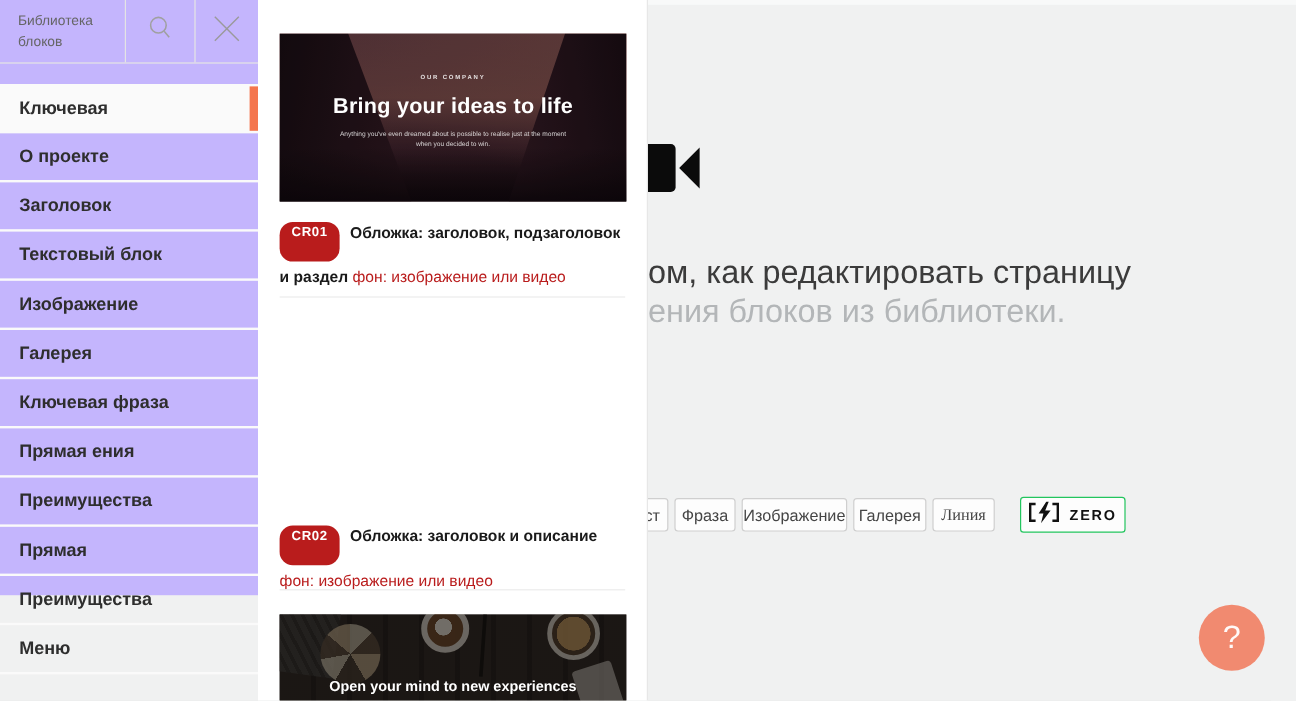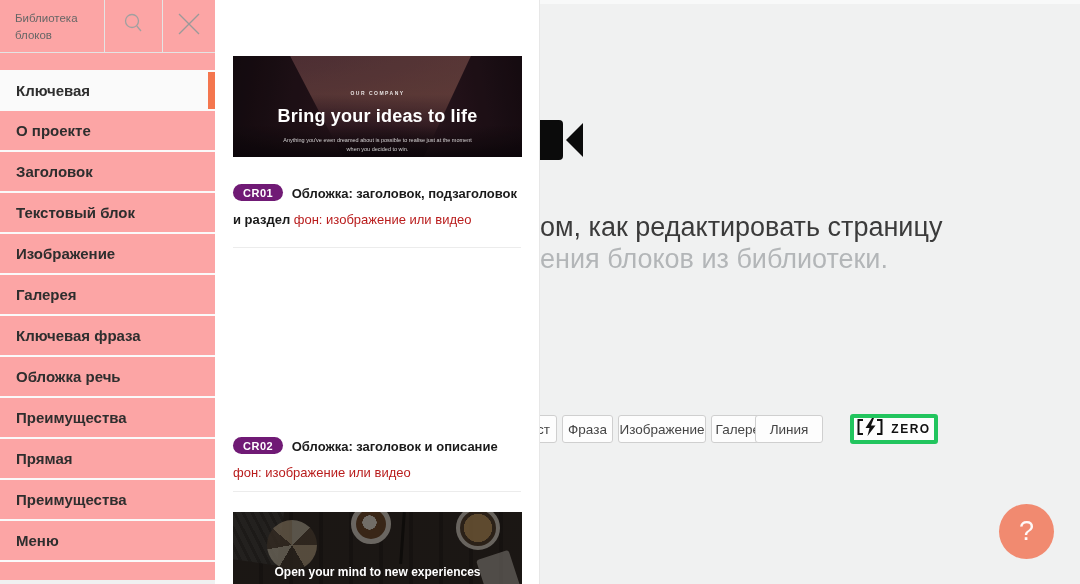--- a/index.html
+++ b/index.html
@@ -10,35 +10,35 @@
   .top-strip { position:absolute; left:540px; top:0; right:0; height:4px; background:#f8f9f9; }
   .video-icon { position:absolute; left:540px; top:117px; width:46px; height:46px; }
   .main-heading { position:absolute; left:540px; top:212px; font-size:27px; line-height:31px; color:#3b3b3b; white-space:nowrap; }
   .main-subheading { position:absolute; left:540px; top:244px; font-size:27px; line-height:31px; color:#b3b6b8; white-space:nowrap; }
 
   .toolbar-btn { position:absolute; top:415px; height:28px; background:#fdfdfd; border:1px solid #cfcfcf; border-radius:3px; display:flex; align-items:center; justify-content:center; font-size:13.5px; color:#454545; cursor:pointer; }
   .tb-clip  { left:519px; width:38px; justify-content:flex-end; padding-right:6px; }
   .tb-1 { left:562px; width:51px; }
   .tb-2 { left:618px; width:88px; }
   .tb-3 { left:711px; width:61px; }
-  .tb-4 { left:755px; width:68px; }
-  .zero-btn { position:absolute; left:850px; top:414px; width:88px; height:30px; background:#fdfdfd; border:4px solid #22c55e; border-radius:3px; display:flex; align-items:center; justify-content:center; gap:8px; cursor:pointer; }
+  .tb-4 { left:777px; width:52px;font-family:Liberation Serif, serif; }
+  .zero-btn { position:absolute; left:850px; top:414px; width:88px; height:30px; background:#fdfdfd; border:1px solid #22c55e; border-radius:3px; display:flex; align-items:center; justify-content:center; gap:8px; cursor:pointer; }
   .zero-label { font-size:12px; font-weight:bold; letter-spacing:1.5px; color:#111; }
 
   .help-btn { position:absolute; left:999px; top:504px; width:55px; height:55px; border-radius:50%; background:#f18a70; display:flex; align-items:center; justify-content:center; cursor:pointer; }
   .help-btn span { color:rgba(255,255,255,.95); font-size:27px; font-weight:400; }
 
   
   .panel { position:absolute; left:215px; top:0; width:325px; height:584px; background:#ffffff; border-right:1px solid #e7e7e7; z-index:2; }
   .card { position:absolute; left:18px; width:289px; overflow:hidden; cursor:pointer; }
   .card-img { position:absolute; inset:0; }
   .overlay { position:absolute; inset:0; background:rgba(12,10,14,.18); }
   .card-text { position:absolute; left:0; right:0; text-align:center; color:#fff; }
 
-  .card1 { top:28px; height:101px; background:linear-gradient(200deg, rgba(130,82,70,.55), rgba(25,10,14,.05) 60%), linear-gradient(180deg,#55323a 0%,#6a413f 38%,#3c2028 66%,#1d0d13 100%);margin-top:28px; }
+  .card1 { top:28px; height:140px; background:linear-gradient(200deg, rgba(130,82,70,.55), rgba(25,10,14,.05) 60%), linear-gradient(180deg,#55323a 0%,#6a413f 38%,#3c2028 66%,#1d0d13 100%); }
   .c1-left { position:absolute; left:0; top:0; bottom:0; width:38%; background:linear-gradient(100deg,#140a0e,#2d161d); clip-path:polygon(0 0,52% 0,100% 100%,0 100%); }
   .c1-right { position:absolute; right:0; top:0; bottom:0; width:34%; background:linear-gradient(260deg,#170b10,#301820); clip-path:polygon(48% 0,100% 0,100% 100%,0 100%); }
   .c1-bottom { position:absolute; left:0; right:0; bottom:0; height:32%; background:linear-gradient(0deg, rgba(10,4,7,.85), rgba(10,4,7,0)); }
   .c1-kicker { top:34px; font-size:5px; letter-spacing:1.5px; color:rgba(255,255,255,.85); font-weight:bold; }
   .c1-heading { top:50px; font-size:18px; font-weight:bold; letter-spacing:.2px; }
   .c1-sub { top:80px; left:15%; right:15%; font-size:5.5px; line-height:1.7; color:rgba(255,255,255,.78); }
 
   .card2 { top:258px; height:168px; background:linear-gradient(180deg,#2a323c 0%,#333c46 28%,#4a8089 44%,#4f8d95 68%,#3a656f 100%); }
   .c2-ridge { position:absolute; left:0; top:26%; width:100%; height:18%; background:#281b12; opacity:.92; clip-path:polygon(0 100%,0 55%,10% 20%,20% 55%,30% 35%,40% 72%,50% 52%,60% 70%,70% 38%,80% 62%,90% 42%,100% 68%,100% 100%); }
   .c2-steam { position:absolute; left:52%; top:26%; width:84px; height:30px; background:radial-gradient(closest-side, rgba(235,240,242,.55), rgba(235,240,242,0)); filter:blur(3px); }
@@ -54,28 +54,28 @@
   .c3-cup1 { position:absolute; left:118px; top:-8px; width:40px; height:40px; border-radius:50%; background:radial-gradient(circle at 45% 45%, #e8e2d6 0 30%, #6b4526 31% 100%); border:5px solid #d9d3c9; opacity:.9; }
   .c3-cup2 { position:absolute; right:22px; top:-6px; width:44px; height:44px; border-radius:50%; background:radial-gradient(circle at 50% 50%, #c79a5e 0 55%, #4e3a28 56% 100%); border:4px solid #ddd7ce; opacity:.85; }
   .c3-receipt { position:absolute; right:6px; bottom:-14px; width:34px; height:44px; background:rgba(235,230,220,.55); border-radius:3px; transform:rotate(-18deg); }
   .c3-stick { position:absolute; left:58%; top:0; width:3px; height:52px; background:#0e0c0b; transform:rotate(4deg); }
   .c3-overlay { position:absolute; inset:0; background:rgba(14,11,9,.5); }
   .c3-heading { bottom:5px; font-size:12px; font-weight:bold; }
 
   .caption { position:absolute; left:18px; right:18px; font-size:13px; line-height:26px; color:#1a1a1a; cursor:pointer; }
   .caption1 { top:181px; }
   .caption2 { top:434px; }
-  .badge { display:inline-block; background:#701a75; color:#fff; font-size:11px; font-weight:bold; letter-spacing:.5px; line-height:normal; padding:3px 10px 2px; border-radius:11px; margin-right:5px; vertical-align:1px; }
+  .badge { display:inline-block; background:#b91c1c; color:#fff; font-size:11px; font-weight:bold; letter-spacing:.5px; line-height:normal; padding:3px 10px 18px; border-radius:11px; margin-right:5px; vertical-align:1px; }
   .cap-bold { font-weight:bold; }
   .cap-gray { color:#b91c1c; }
   .panel-divider { position:absolute; left:18px; right:18px; height:1px; background:#ececec; }
   .pd1 { top:247px; } .pd2 { top:491px; }
 
   
-  .sidebar { position:absolute; left:0; top:0; width:215px; height:580px; background:#fca5a5; z-index:3; }
+  .sidebar { position:absolute; left:0; top:0; width:215px; height:496px; background:#c4b5fd; z-index:3; }
   .sb-header { position:relative; height:53px; border-bottom:1px solid #e4e4e4; }
   .sb-title { position:absolute; left:15px; top:10px; font-size:11.5px; line-height:1.5; color:#666; width:85px; }
   .sb-cell { position:absolute; top:0; height:52px; border-left:1px solid #e4e4e4; display:flex; align-items:center; justify-content:center; cursor:pointer; }
   .sb-search { left:104px; width:58px; }
   .sb-close { left:162px; width:53px; }
   .sb-items { position:absolute; left:0; top:70px; width:215px; }
   .sb-item { position:relative; height:41px; display:flex; align-items:center; padding-left:16px; font-size:15px; font-weight:600; color:#2e2e2e; border-bottom:2px solid #fafafa; cursor:pointer; }
   .sb-item:first-child { border-top:2px solid #fafafa; }
   .sb-item.selected { background:#fafafa; }
   .sb-item.selected .sel-bar { position:absolute; right:0; top:0; bottom:0; width:7px; background:#f4764e; }
@@ -199,21 +199,21 @@
       <div class="sb-item">
           <span>Изображение</span>
         </div>
       <div class="sb-item">
           <span>Галерея</span>
         </div>
       <div class="sb-item">
           <span>Ключевая фраза</span>
         </div>
       <div class="sb-item">
-          <span>Обложка речь</span>
+          <span>Прямая ения</span>
         </div>
       <div class="sb-item">
           <span>Преимущества</span>
         </div>
       <div class="sb-item">
           <span>Прямая</span>
         </div>
       <div class="sb-item">
           <span>Преимущества</span>
         </div>

